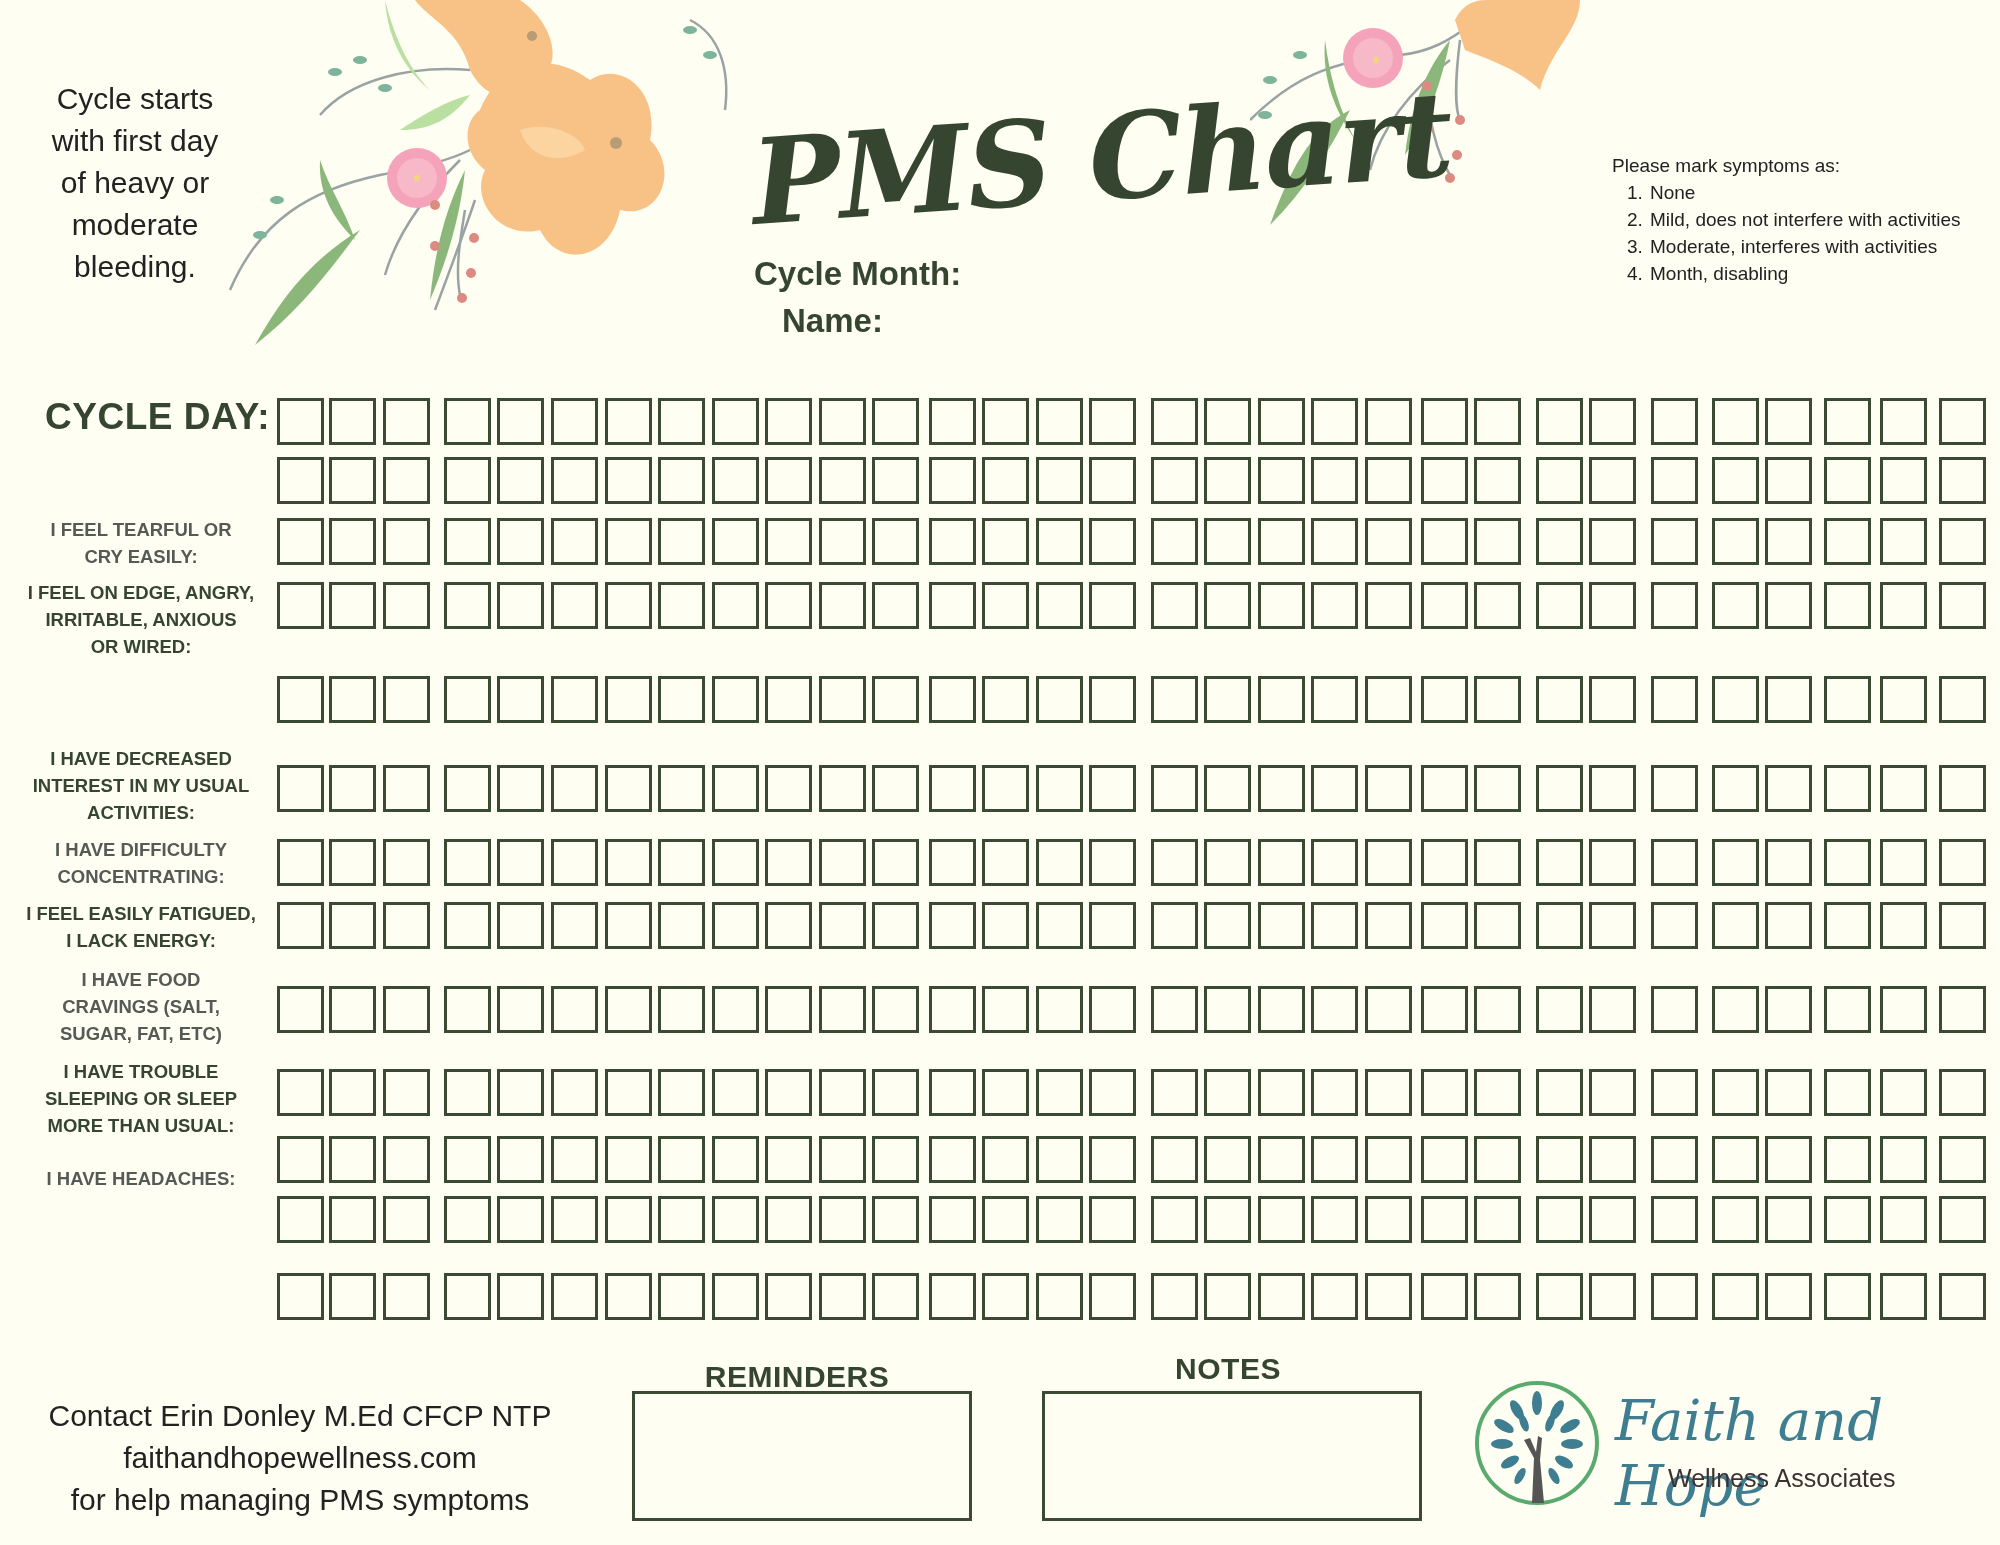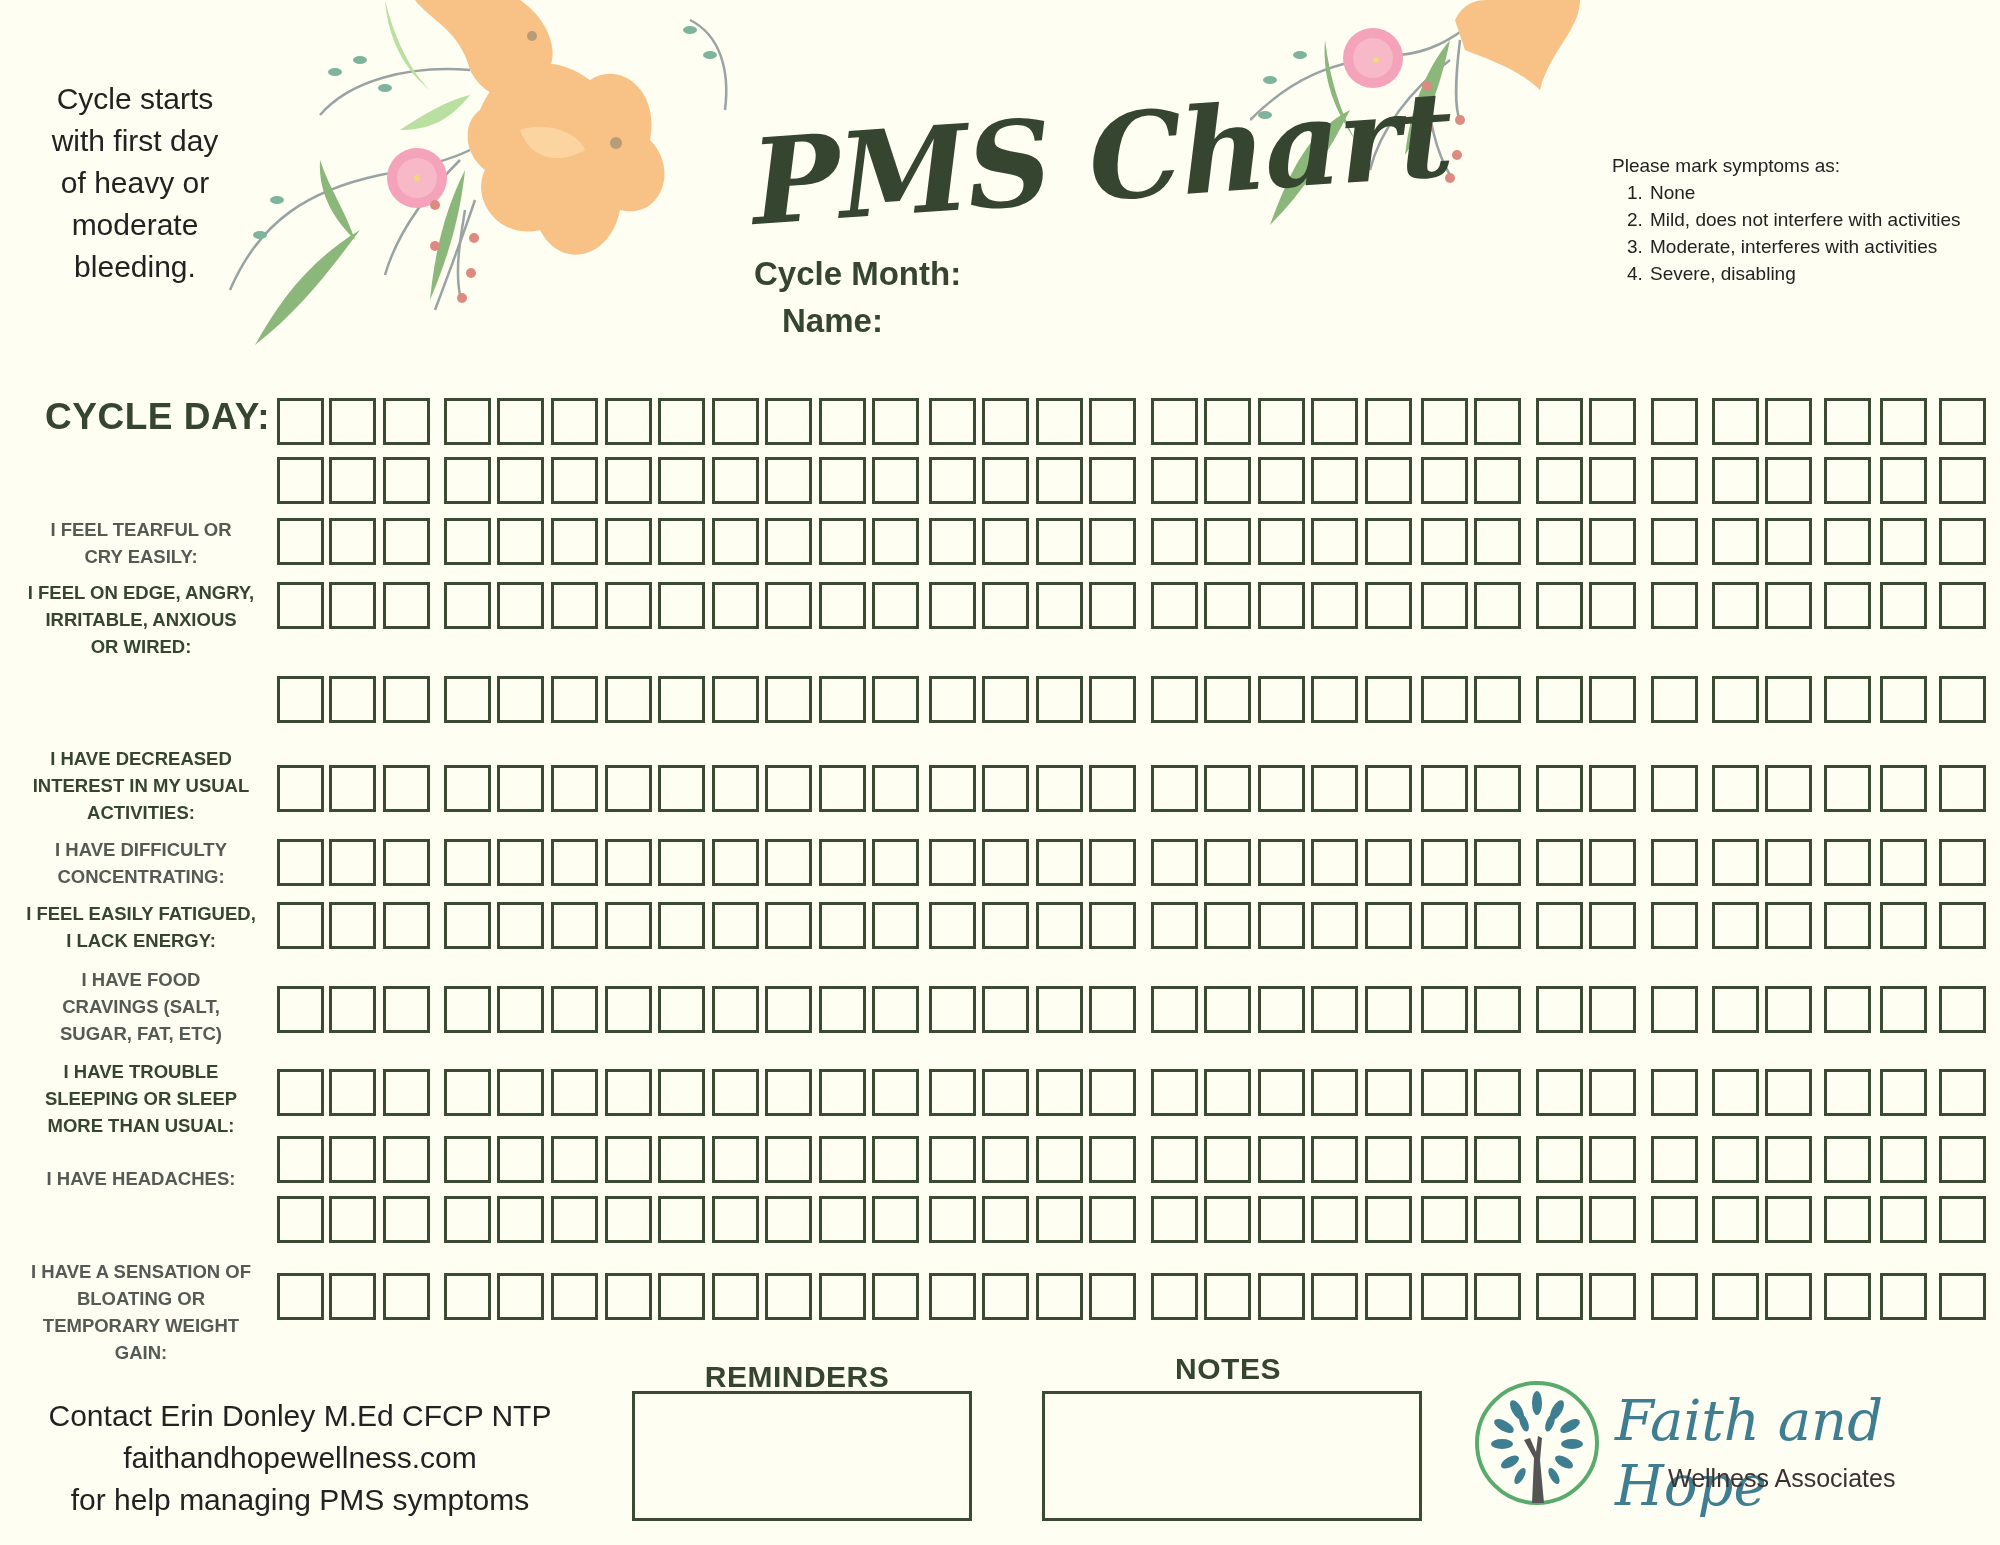--- a/index.html
+++ b/index.html
@@ -171,21 +171,21 @@
 <div class="abs" style="left:975px;top:258px;width:300px;height:40px;"></div>
 <div class="abs field-label" style="left:782px;top:302px;">Name:</div>
 <div class="abs" style="left:900px;top:305px;width:375px;height:40px;"></div>
 
 <div class="abs legend">
   <div>Please mark symptoms as:</div>
   <ol>
     <li>None</li>
     <li>Mild, does not interfere with activities</li>
     <li>Moderate, interferes with activities</li>
-    <li>Severe, disabling</li>
+    <li>Month, disabling</li>
   </ol>
 </div>
 
 <div class="abs cycle-day-label">CYCLE DAY:</div>
 <div id="grid" class="abs" style="left:0;top:0;width:2000px;height:1400px;">
     <div class="box" style="left: 277px; top: 398px;"></div>
     <div class="box" style="left: 329px; top: 398px;"></div>
     <div class="box" style="left: 383px; top: 398px;"></div>
     <div class="box" style="left: 444px; top: 398px;"></div>
     <div class="box" style="left: 497px; top: 398px;"></div>
@@ -584,26 +584,20 @@
     <div class="box" style="left: 1421px; top: 1196px;"></div>
     <div class="box" style="left: 1474px; top: 1196px;"></div>
     <div class="box" style="left: 1536px; top: 1196px;"></div>
     <div class="box" style="left: 1589px; top: 1196px;"></div>
     <div class="box" style="left: 1651px; top: 1196px;"></div>
     <div class="box" style="left: 1712px; top: 1196px;"></div>
     <div class="box" style="left: 1765px; top: 1196px;"></div>
     <div class="box" style="left: 1824px; top: 1196px;"></div>
     <div class="box" style="left: 1880px; top: 1196px;"></div>
     <div class="box" style="left: 1939px; top: 1196px;"></div>
-    <div class="symptom-label gray" style="top: 1258px;">
-      <div>I HAVE A SENSATION OF</div>
-      <div>BLOATING OR</div>
-      <div>TEMPORARY WEIGHT</div>
-      <div>GAIN:</div>
-    </div>
     <div class="box" style="left: 277px; top: 1273px;"></div>
     <div class="box" style="left: 329px; top: 1273px;"></div>
     <div class="box" style="left: 383px; top: 1273px;"></div>
     <div class="box" style="left: 444px; top: 1273px;"></div>
     <div class="box" style="left: 497px; top: 1273px;"></div>
     <div class="box" style="left: 551px; top: 1273px;"></div>
     <div class="box" style="left: 605px; top: 1273px;"></div>
     <div class="box" style="left: 658px; top: 1273px;"></div>
     <div class="box" style="left: 712px; top: 1273px;"></div>
     <div class="box" style="left: 765px; top: 1273px;"></div>

